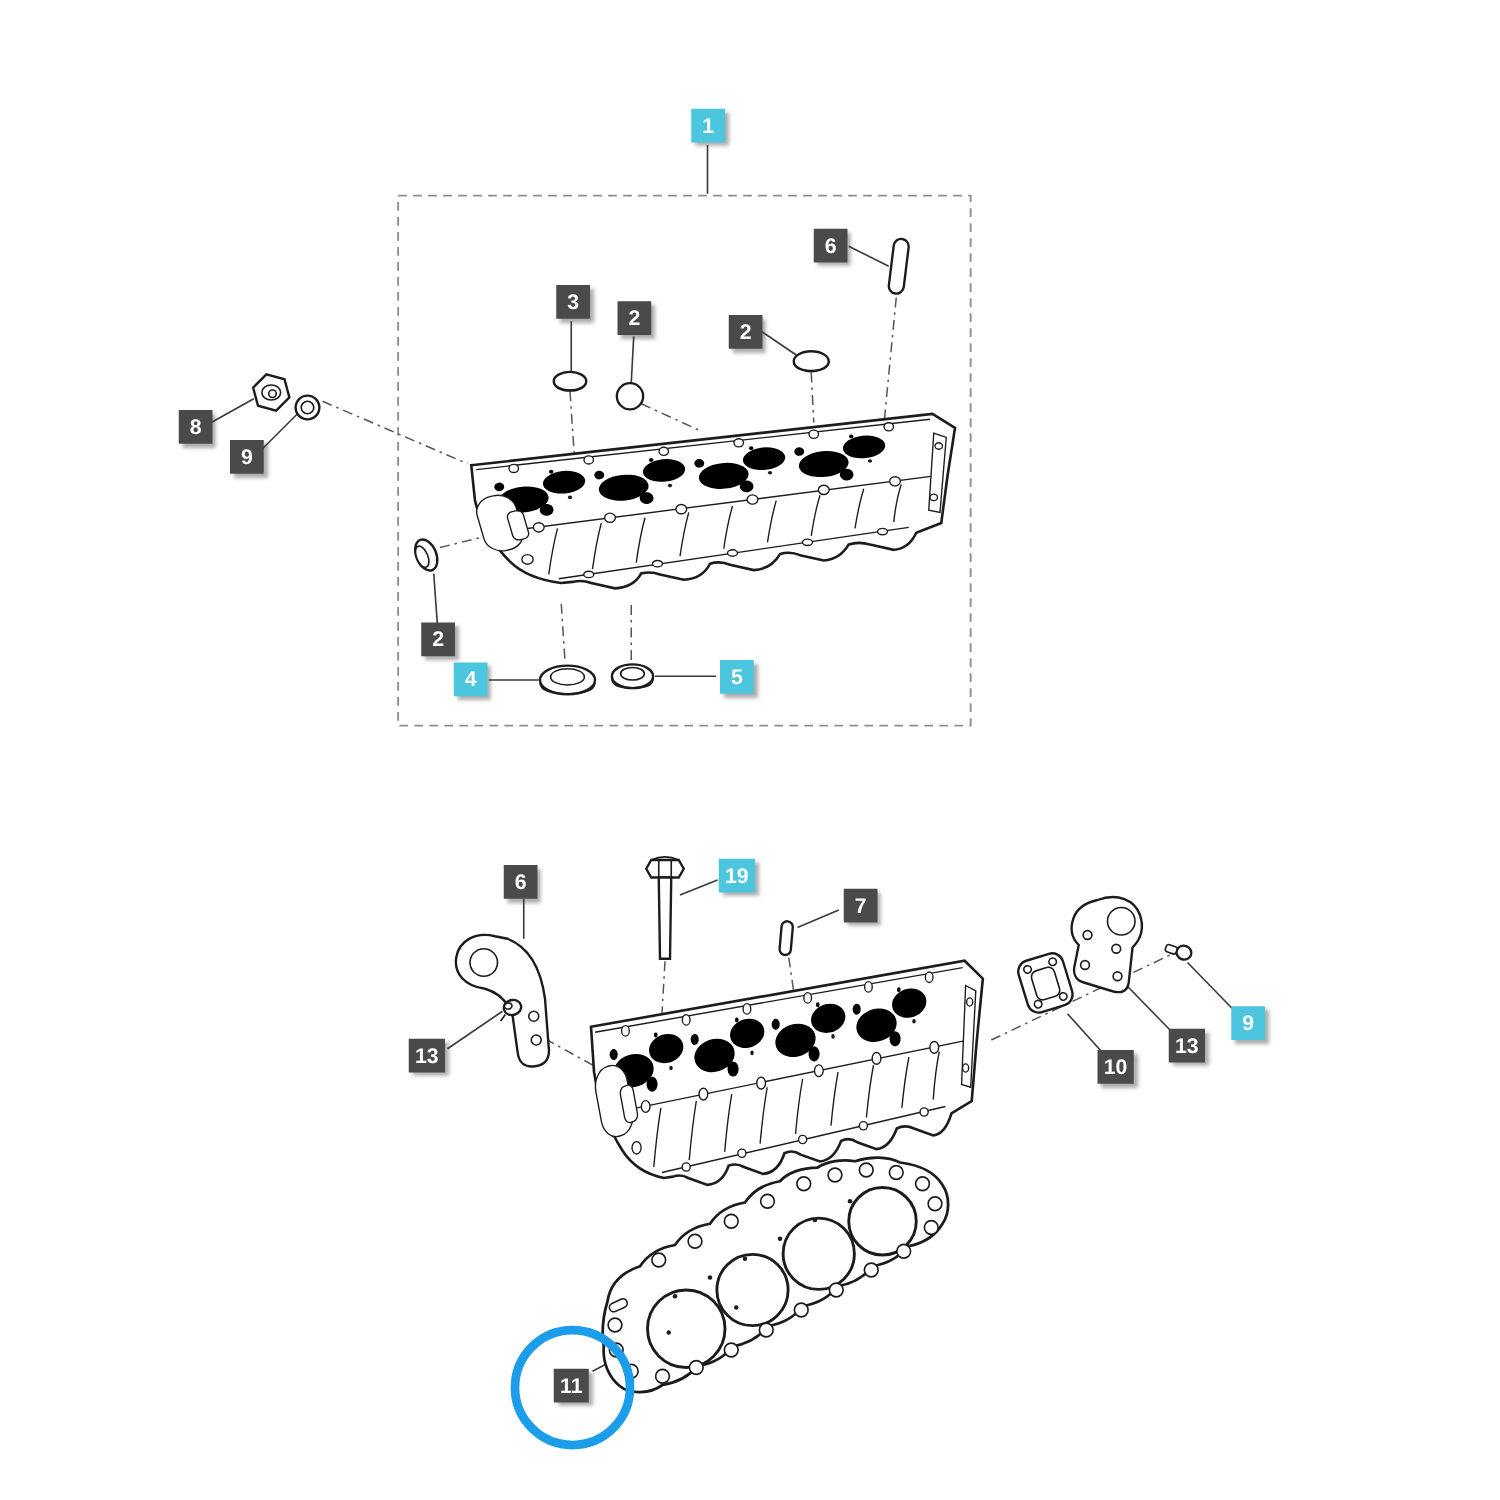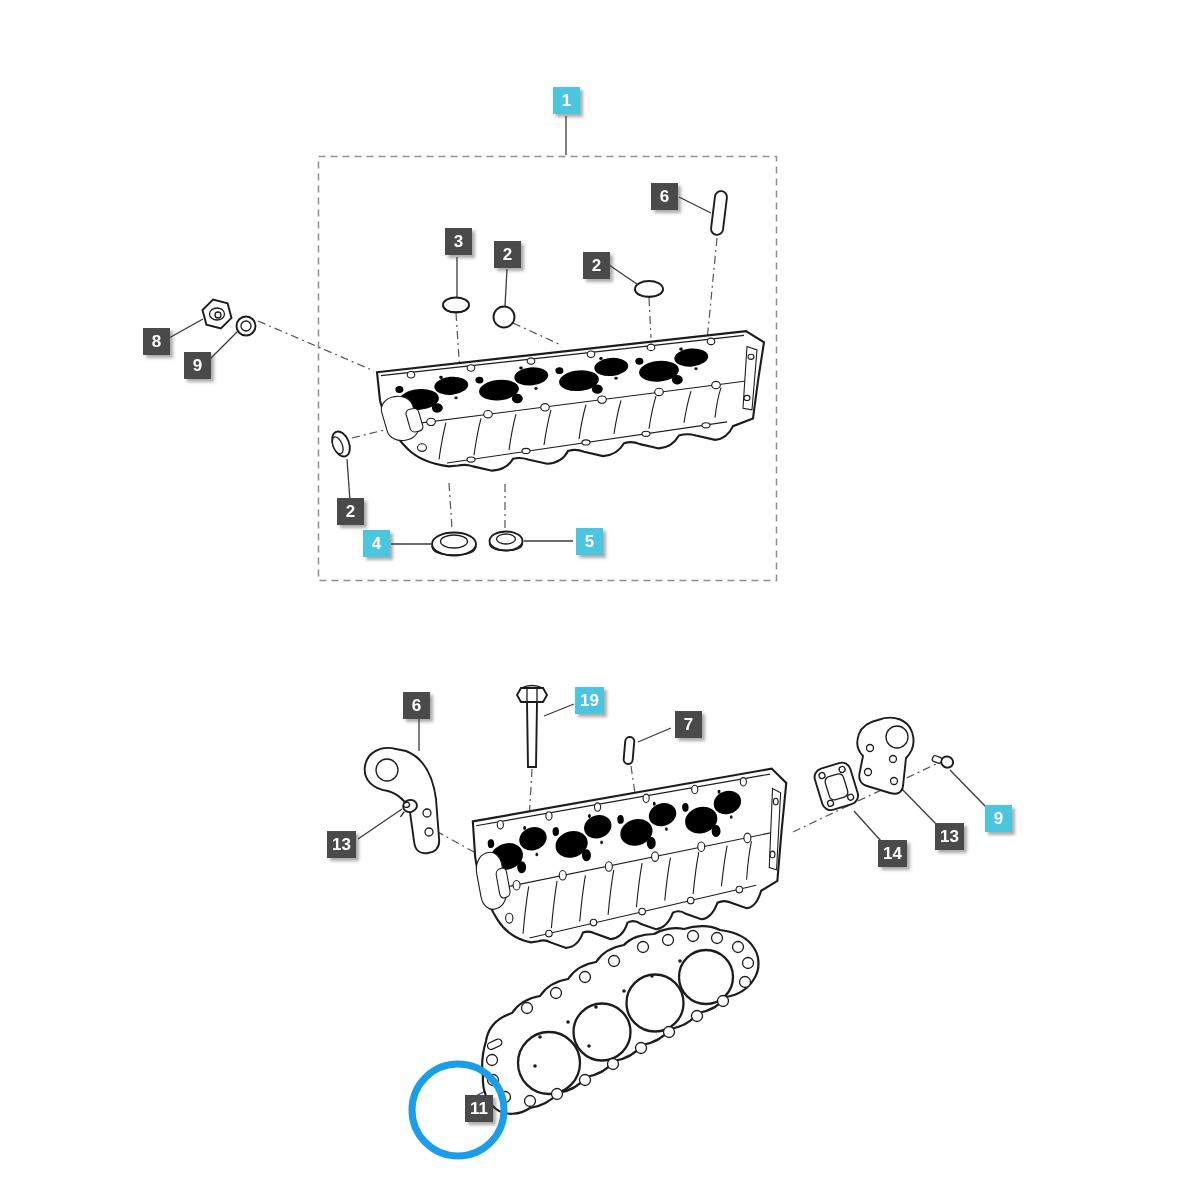--- a/index.html
+++ b/index.html
@@ -297,17 +297,17 @@
 <div class="callout dark" style="left:184px;top:352px">9</div>
 <div class="callout dark" style="left:337px;top:498px">2</div>
 <div class="callout cyan" style="left:363px;top:530px">4</div>
 <div class="callout cyan" style="left:576px;top:528px">5</div>
 
 <div class="callout dark" style="left:403px;top:692px">6</div>
 <div class="callout cyan" style="left:575px;top:687px">19</div>
 <div class="callout dark" style="left:675px;top:711px">7</div>
 <div class="callout dark" style="left:327px;top:831px">13</div>
 <div class="callout dark" style="left:935px;top:823px">13</div>
-<div class="callout dark" style="left:878px;top:840px">14</div>
+<div class="callout dark" style="left:878px;top:840px">10</div>
 <div class="callout cyan" style="left:985px;top:805px">9</div>
-<div class="callout dark" style="left:465px;top:1095px">11</div>
+<div class="callout dark" style="left:443px;top:1095px">11</div>
 
 </div>
 
 </body></html>

